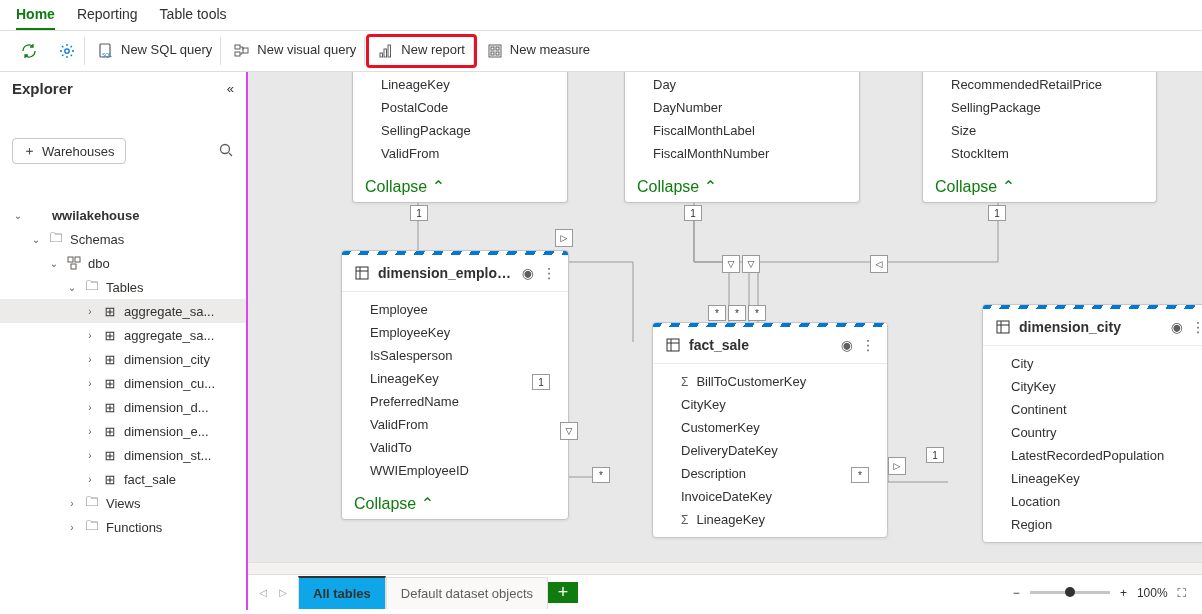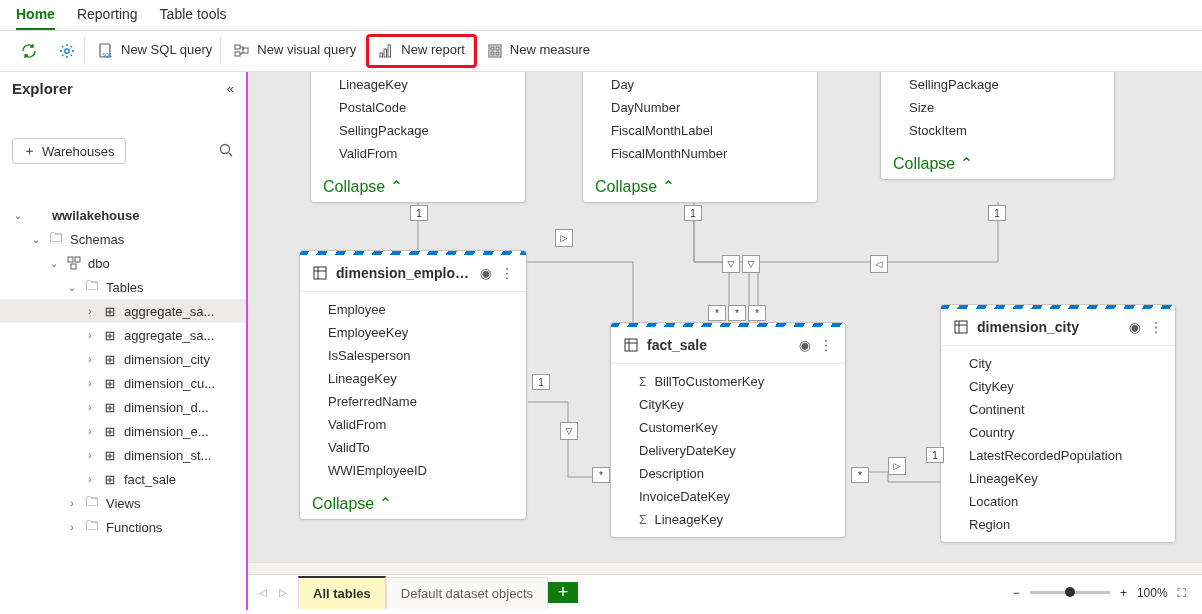--- a/index.html
+++ b/index.html
@@ -34,30 +34,30 @@
 .tree-row.sel { background:#edebe9;}
 .ico { width:16px; height:16px; display:inline-flex; align-items:center; justify-content:center; flex-shrink:0;}
 
 
 .canvas-wrap { flex:1; display:flex; flex-direction:column; position:relative;}
 .canvas { flex:1; background:#e8e8e8; position:relative; overflow:hidden;}
 .hscroll { height:12px; background:#f3f2f1; border-top:1px solid #e1dfdd;}
 .footer { display:flex; align-items:center; border-top:1px solid #e1dfdd; height:36px;}
 .f-nav { display:flex; gap:2px; padding:0 6px;}
 .f-arrow { width:18px; height:18px; display:flex; align-items:center; justify-content:center; color:#a19f9d; font-size:10px;}
-.f-tab { padding: 8px 14px; border:1px solid #e1dfdd; border-bottom:none; font-size:13px; background:#fef9c3; cursor:pointer;}
+.f-tab { padding: 8px 14px; border:1px solid #e1dfdd; border-bottom:none; font-size:13px; background:#0ea5e9; cursor:pointer;}
 .f-tab.active { font-weight:600; border-top:2px solid #323130;}
 .f-tab.inactive { color:#605e5c; background:#faf9f8;}
 .f-add { width:30px; background:#107c10; color:#fff; display:flex; align-items:center; justify-content:center; font-size:18px; cursor:pointer;}
 .zoom { margin-left:auto; display:flex; align-items:center; gap:10px; padding-right:16px; font-size:12px;}
 .zoom-track { width:80px; height:3px; background:#c8c6c4; position:relative;}
 .zoom-thumb { width:10px; height:10px; background:#323130; border-radius:50%; position:absolute; top:-4px; left:35px;}
 
 
-.card { position:absolute; background:#fff; border:1px solid #c8c6c4; border-radius:4px; box-shadow:0 1px 3px rgba(0,0,0,0.08); overflow:hidden;}
+.card { position:absolute; background:#fff; border:1px solid #c8c6c4; border-radius:4px; box-shadow:0 1px 3px rgba(0,0,0,0.08); overflow:hidden;margin-left:42px;}
 .card.partial-top { border-top:none; border-radius:0 0 4px 4px;}
 .card-header { display:flex; align-items:center; gap:8px; padding:10px 12px; border-bottom:1px solid #edebe9; background:#fff;}
 .card-header .ttl { font-weight:600; font-size:14px; flex:1; overflow:hidden; text-overflow:ellipsis;}
 .card-body { padding: 6px 0;}
 .fld { padding: 4px 18px 4px 28px; font-size:13px; display:flex; align-items:center; gap:8px;}
 .collapse { padding: 6px 12px; color:#107c10; font-size:16px; cursor:pointer;}
 .stripe { height:4px; background: repeating-linear-gradient(120deg,#0078d4 0 8px,#fff 8px 16px);}
 .sig { font-size:12px; color:#605e5c;}
 
 
@@ -265,20 +265,21 @@
           <div class="fld">Day</div>
           <div class="fld">DayNumber</div>
           <div class="fld">FiscalMonthLabel</div>
           <div class="fld">FiscalMonthNumber</div>
         </div>
         <div class="collapse"><span>Collapse</span> ⌃</div>
       </div>
 
       <div class="card partial-top" style="left:632px; top:-5px; width:235px;">
         <div class="card-body">
+          <div class="fld">RecommendedRetailPrice</div>
           <div class="fld">SellingPackage</div>
           <div class="fld">Size</div>
           <div class="fld">StockItem</div>
         </div>
         <div class="collapse"><span>Collapse</span> ⌃</div>
       </div>
 
       <div class="rbadge" style="left:162px; top:133px;">1</div>
       <div class="rbadge" style="left:436px; top:133px;">1</div>
       <div class="rbadge" style="left:740px; top:133px;">1</div>

